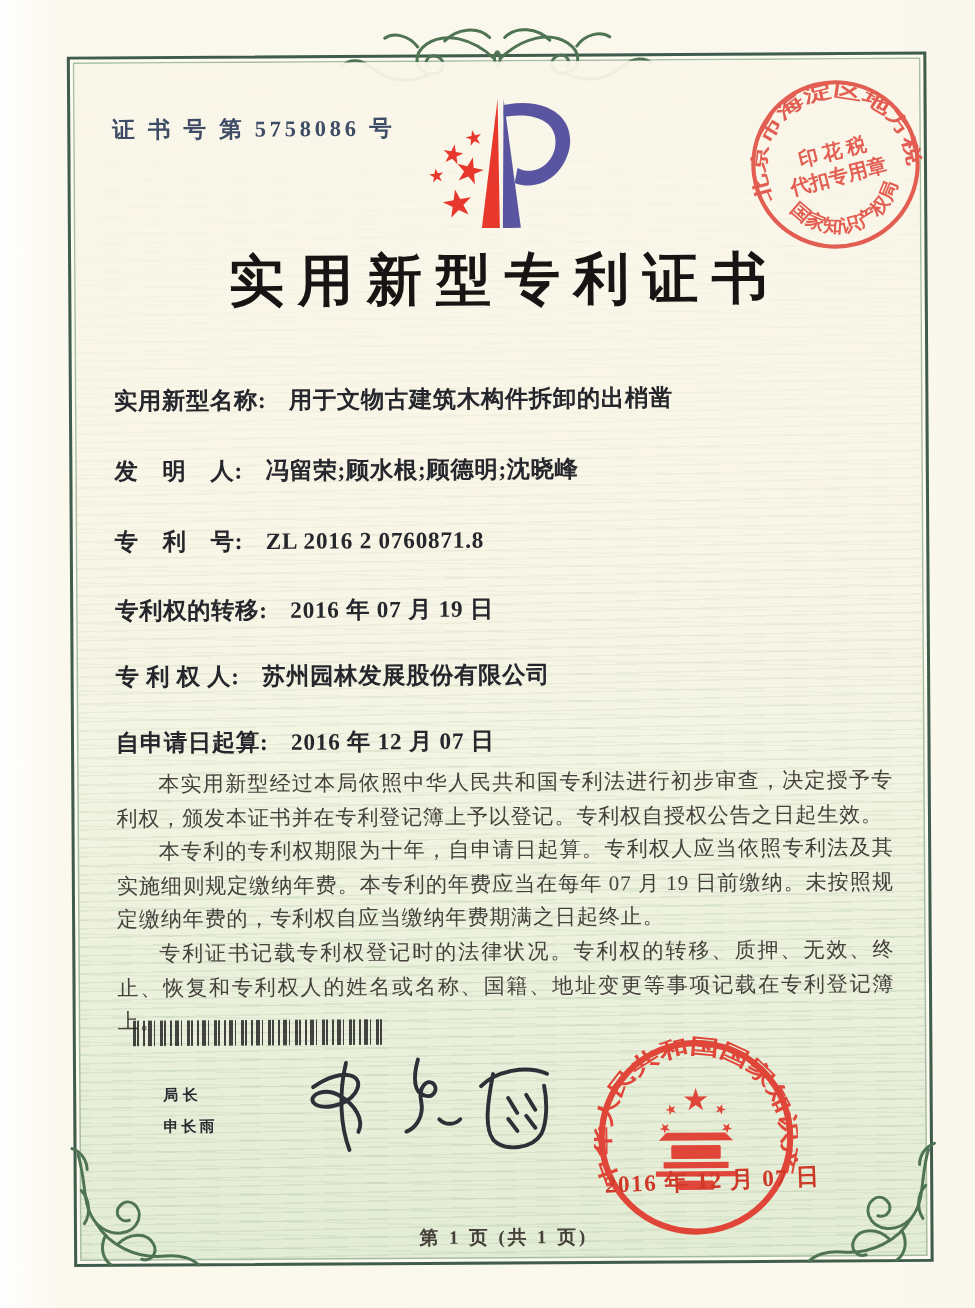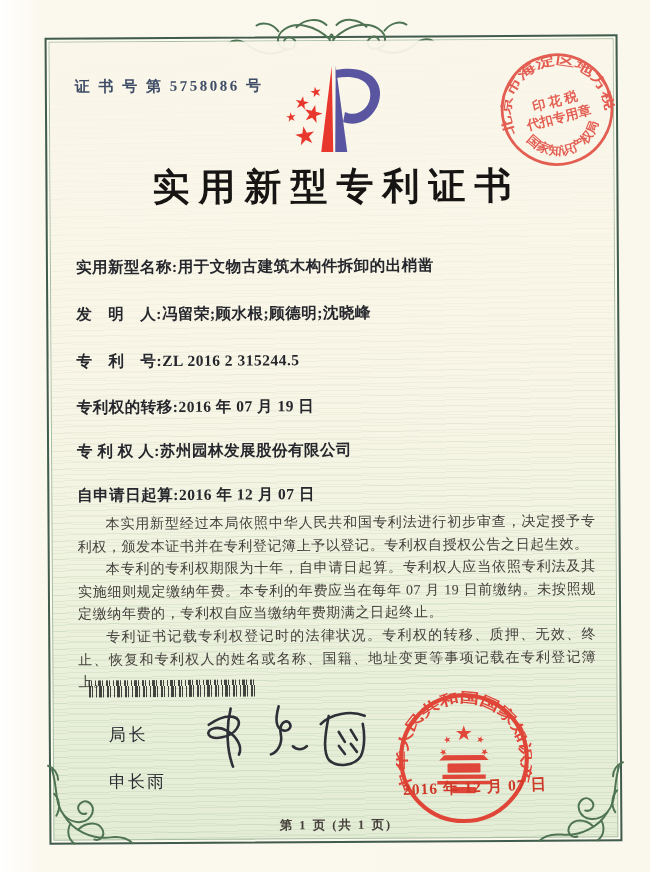--- a/index.html
+++ b/index.html
@@ -44,43 +44,43 @@
     transform:rotate(-14deg); opacity:.85;
   }
 
   .title {
     position:absolute; top:124px; left:0; width:100%;
     text-align:center; font-size:37px; font-weight:700; letter-spacing:9px;
     color:#171513; text-indent:9px;
   }
 
   .field { position:absolute; left:28px; font-size:15.5px; font-weight:600; color:#26272d; letter-spacing:0.5px; white-space:nowrap; }
-  .field .flabel { margin-right:0; }
+  .field .flabel { margin-right:15px; }
   .f0{top:218px} .f1{top:265px} .f2{top:312px} .f3{top:358px} .f4{top:402px} .f5{top:446px}
 
   .paras { position:absolute; left:28px; top:474px; width:518px; }
   .paras p {
     text-indent:2em; font-size:14px; line-height:22.6px; letter-spacing:0.6px;
     color:#44403c; text-align:justify; font-weight:500;
   }
 
   .barcode {
     position:absolute; left:38px; top:641px; width:167px; height:17px;
     background:
       repeating-linear-gradient(90deg,
         #1e1e1e 0 2px, transparent 2px 3px,
         #1e1e1e 3px 4px, transparent 4px 7px,
         #1e1e1e 7px 8px, transparent 8px 10px,
         #1e1e1e 10px 13px, transparent 13px 14px,
         #1e1e1e 14px 15px, transparent 15px 18px);
     opacity:.82;
   }
 
-  .officer { position:absolute; left:58px; top:684px; font-size:17px; font-weight:400; color:#2c2d33; letter-spacing:3px; }
-  .officer .name { display:block; margin-top:24px; letter-spacing:2px; }
+  .officer { position:absolute; left:58px; top:684px; font-size:10px; font-weight:700; color:#2c2d33; letter-spacing:3px; }
+  .officer .name { display:block; margin-top:7px; letter-spacing:2px; }
 
   .signature { position:absolute; left:142px; top:656px; width:190px; height:84px; }
 
   .seal { position:absolute; left:345px; top:653px; width:136px; height:136px; opacity:.9; }
   .seal-date {
     position:absolute; left:352px; top:740px; z-index:3;
     font-size:15.5px; font-weight:700; color:#cf3928; letter-spacing:1px;
     transform:rotate(-2deg); white-space:nowrap;
   }
 
@@ -166,21 +166,21 @@
 
       <div class="title">实用新型专利证书</div>
 
       <div class="field f0">
         <span class="flabel">实用新型名称:</span><span class="fvalue">用于文物古建筑木构件拆卸的出梢凿</span>
       </div>
       <div class="field f1">
         <span class="flabel">发　明　人:</span><span class="fvalue">冯留荣;顾水根;顾德明;沈晓峰</span>
       </div>
       <div class="field f2">
-        <span class="flabel">专　利　号:</span><span class="fvalue">ZL 2016 2 315244.5</span>
+        <span class="flabel">专　利　号:</span><span class="fvalue">ZL 2016 2 0760871.8</span>
       </div>
       <div class="field f3">
         <span class="flabel">专利权的转移:</span><span class="fvalue">2016 年 07 月 19 日</span>
       </div>
       <div class="field f4">
         <span class="flabel">专 利 权 人:</span><span class="fvalue">苏州园林发展股份有限公司</span>
       </div>
       <div class="field f5">
         <span class="flabel">自申请日起算:</span><span class="fvalue">2016 年 12 月 07 日</span>
       </div>

